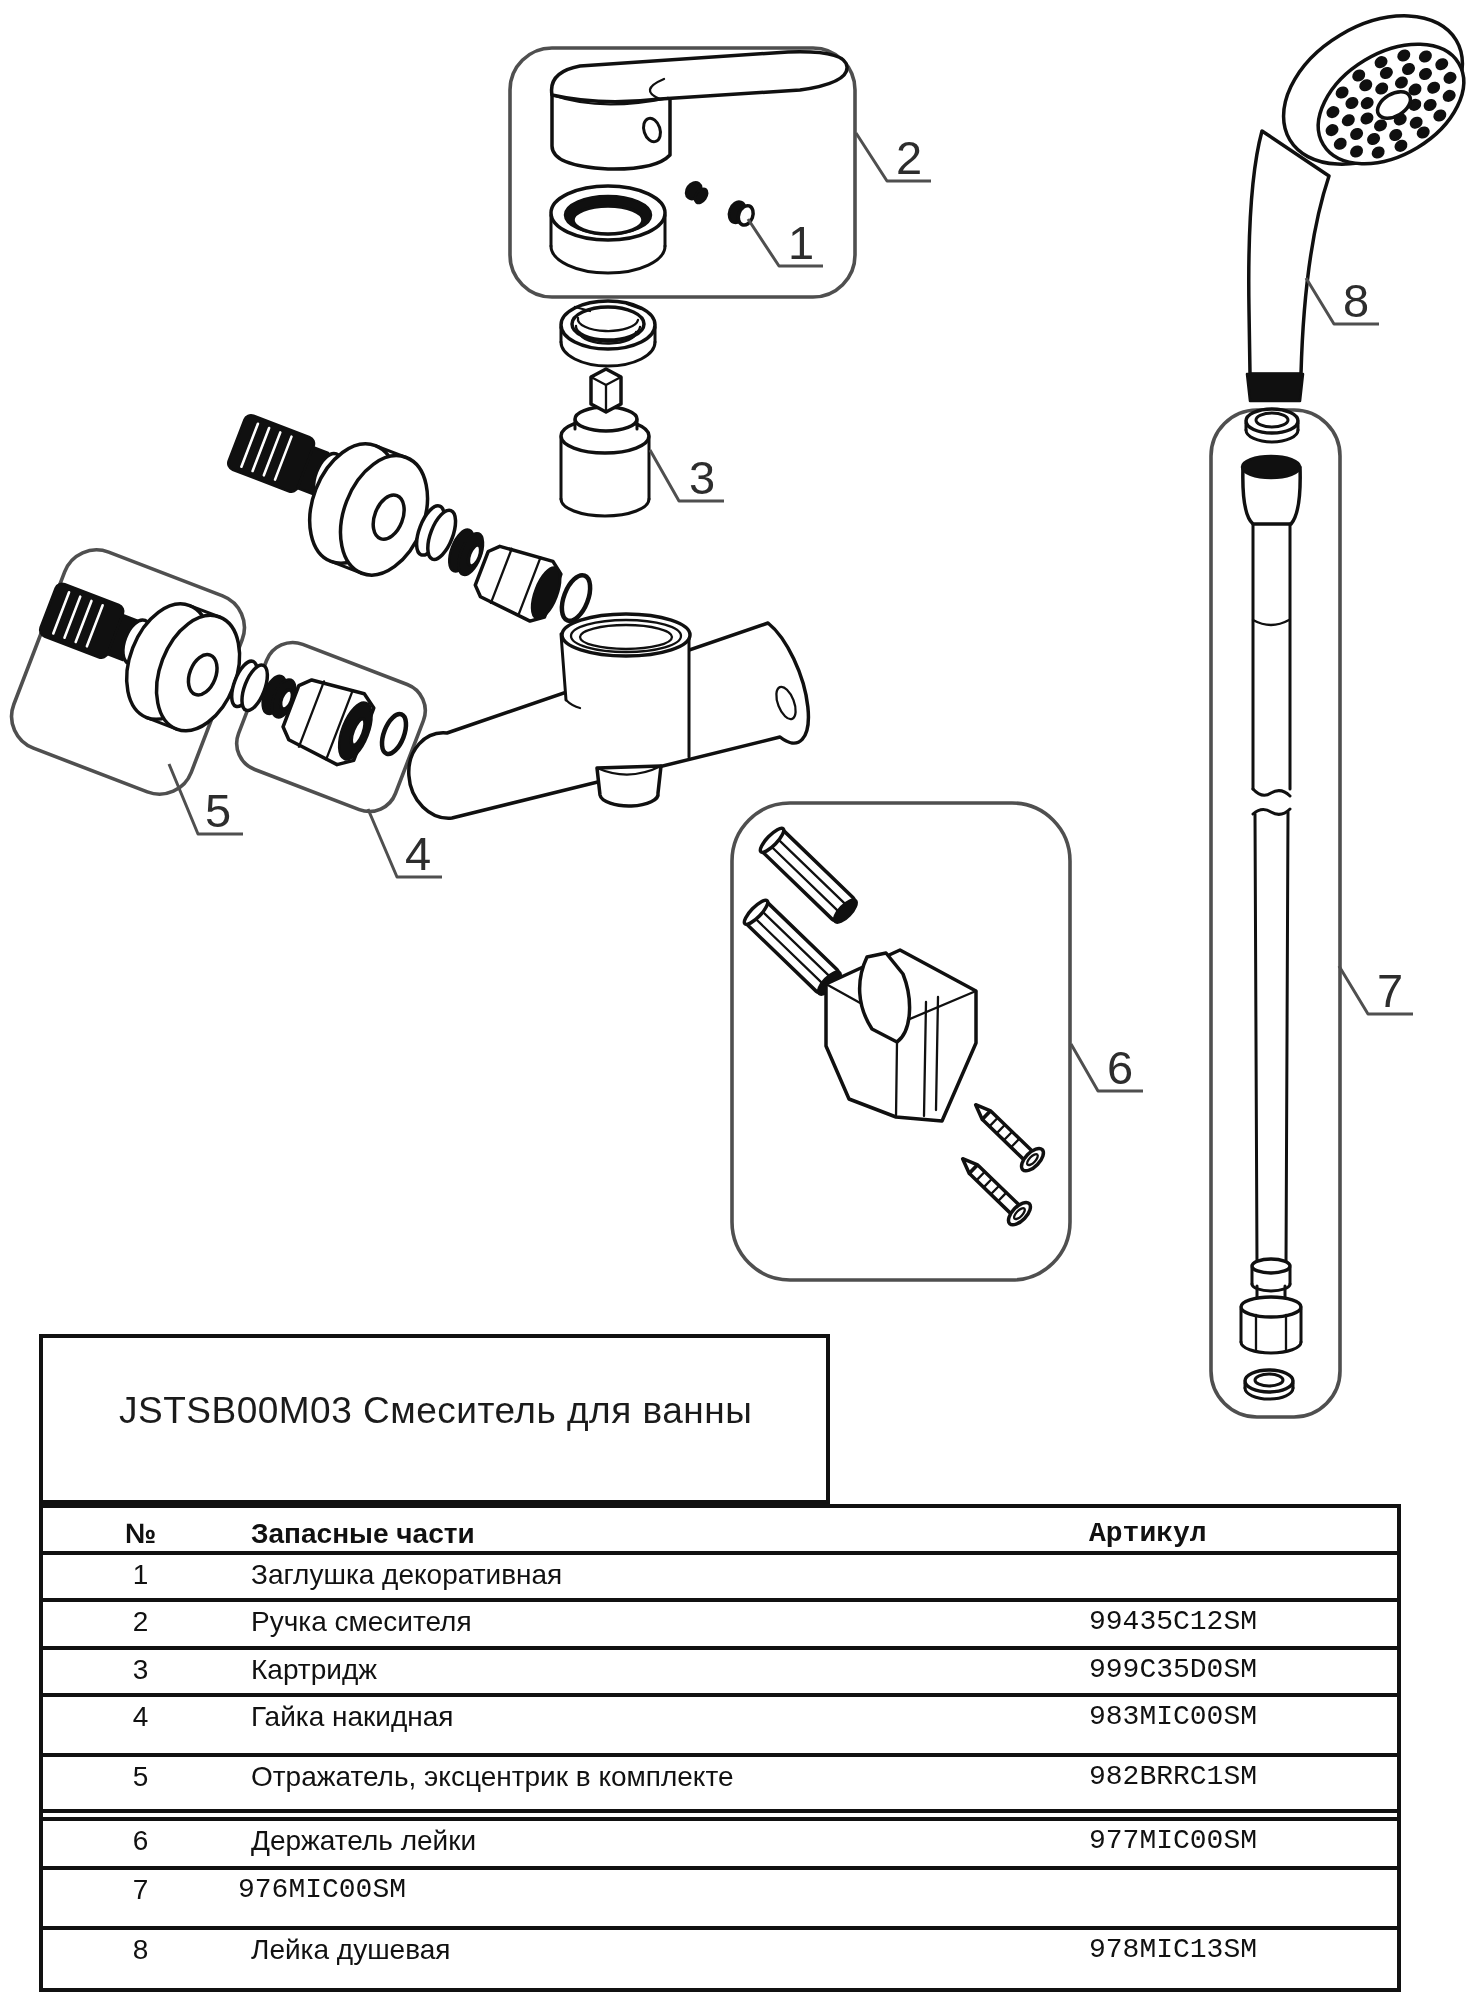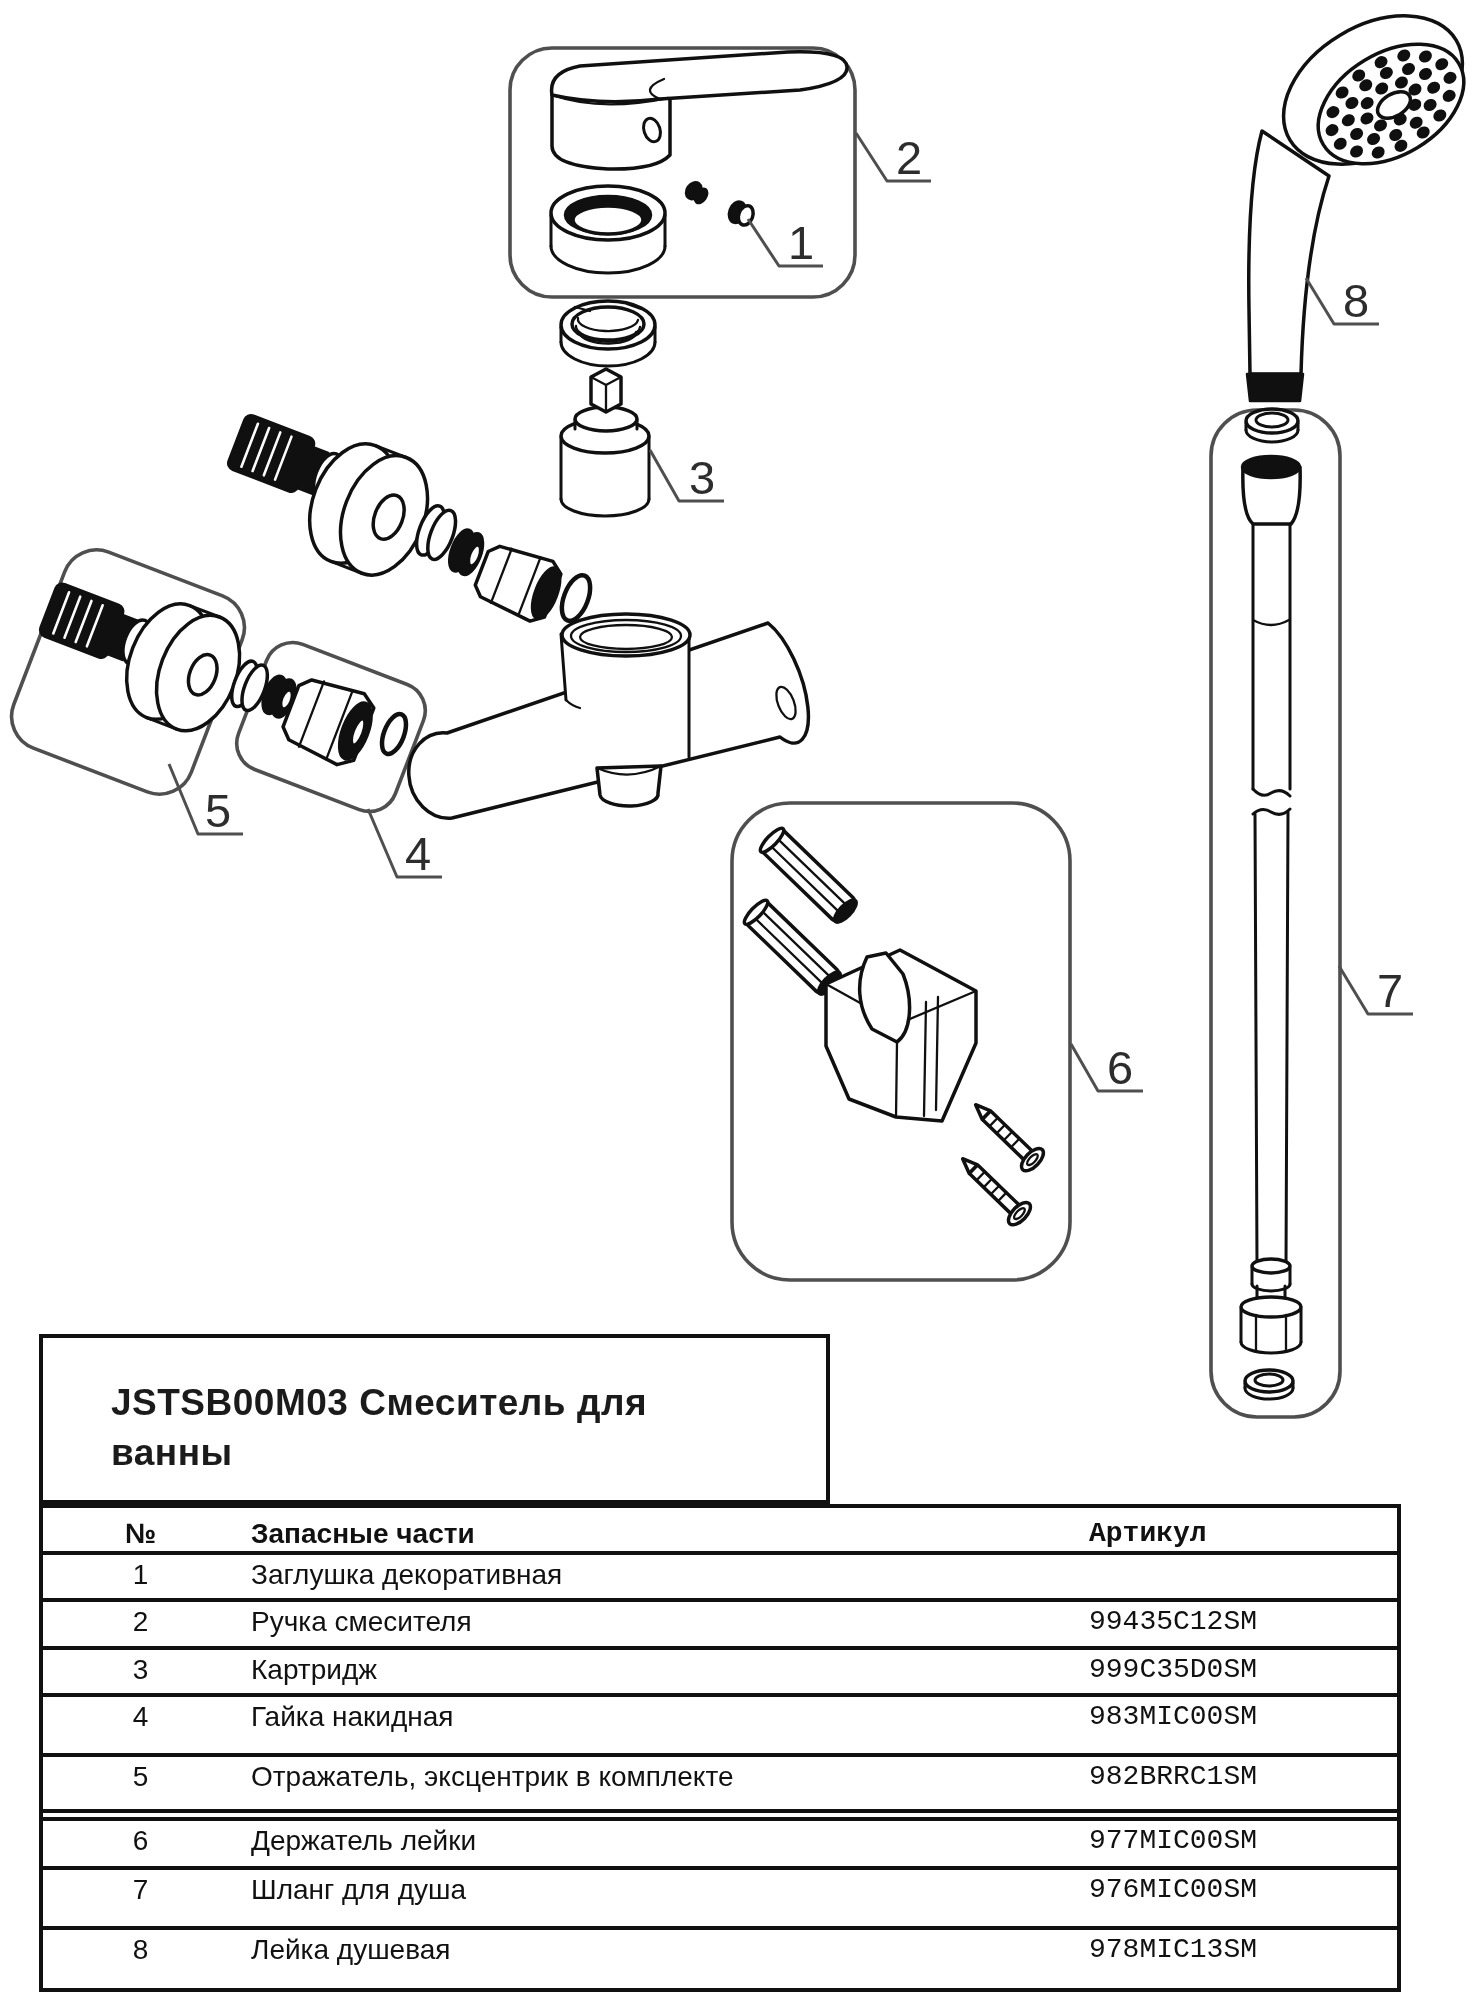--- a/index.html
+++ b/index.html
@@ -11,22 +11,22 @@
   .pb {fill:#101010;stroke:#101010;stroke-width:2.5;stroke-linejoin:round;}
   .ln {fill:none;stroke:#101010;stroke-width:3;stroke-linecap:round;}
   .ln2{fill:none;stroke:#101010;stroke-width:2.3;stroke-linecap:round;}
   .wln{fill:none;stroke:#ffffff;stroke-width:2.6;stroke-linecap:round;}
   .box{fill:none;stroke:#4f4f4f;stroke-width:3.6;}
   .lead{fill:none;stroke:#4f4f4f;stroke-width:3;stroke-linejoin:round;}
   .num{font-family:"Liberation Sans",sans-serif;font-size:47px;fill:#2d2d2d;}
   
   .title-box{position:absolute;left:39px;top:1334px;width:791px;height:170px;
              border:4px solid #111;box-sizing:border-box;background:#fff;}
-  .title-box h1{margin:0;padding:40px 30px 0 68px;font-size:37px;line-height:50px;
-                font-weight:700;color:#1b1b1b;max-width:640px;letter-spacing:.5px;}
+  .title-box h1{margin:8px;padding:40px 30px 0 68px;font-size:37px;line-height:50px;
+                font-weight:400;color:#1b1b1b;max-width:640px;letter-spacing:.5px;}
   
   .parts-table{position:absolute;left:39px;top:1504px;width:1362px;
                border:4px solid #111;box-sizing:border-box;background:#fff;}
   .trow{display:flex;border-bottom:4px solid #111;}
   .trow:last-child{border-bottom:none;}
   .trow>div{padding-top:6px;font-size:28px;line-height:28px;box-sizing:border-box;}
   .thead>div{padding-top:12px;font-weight:700;}
   .c1{width:195px;text-align:center;}
   .c2{flex:1;padding-left:13px;}
   .c3{width:308px;font-family:Liberation Mono, monospace;}
@@ -385,21 +385,20 @@
       <div class="c3">982BRRC1SM</div>
     </div>
     <div class="tgap2"></div>
     <div class="trow" style="height:45px;border-top:4px solid #111">
       <div class="c1">6</div>
       <div class="c2">Держатель лейки</div>
       <div class="c3">977MIC00SM</div>
     </div>
     <div class="trow" style="height:56px">
       <div class="c1">7</div>
-      <div class="c2">Шланг для душа</div>
       <div class="c3">976MIC00SM</div>
     </div>
     <div class="trow" style="height:58px">
       <div class="c1">8</div>
       <div class="c2">Лейка душевая</div>
       <div class="c3">978MIC13SM</div>
     </div>
   </div>
 
 </div>

